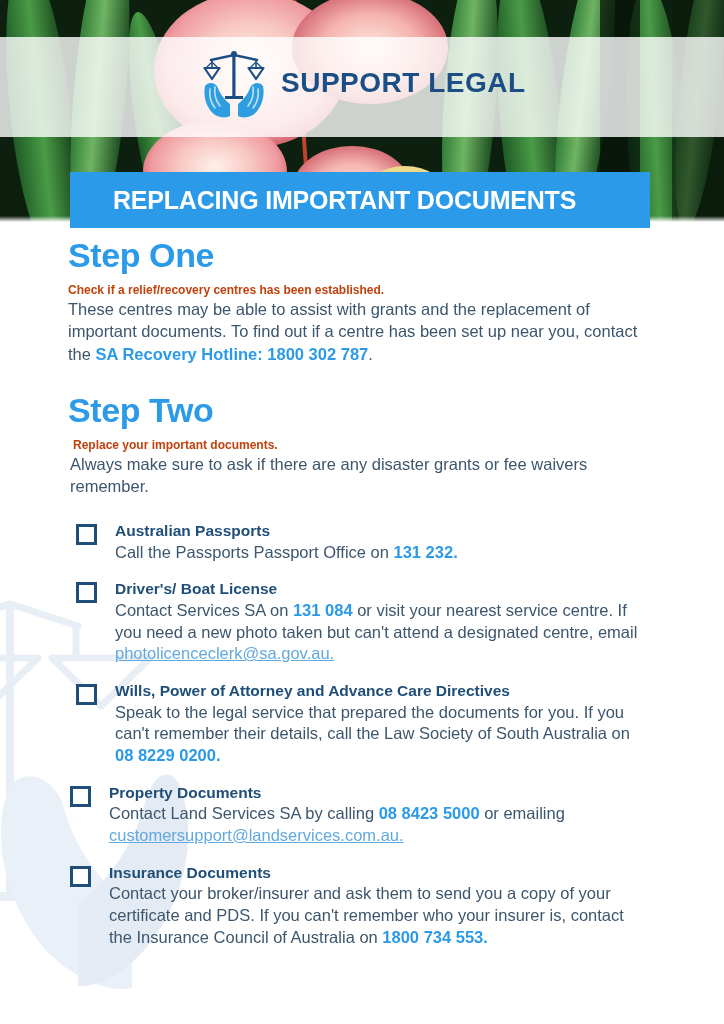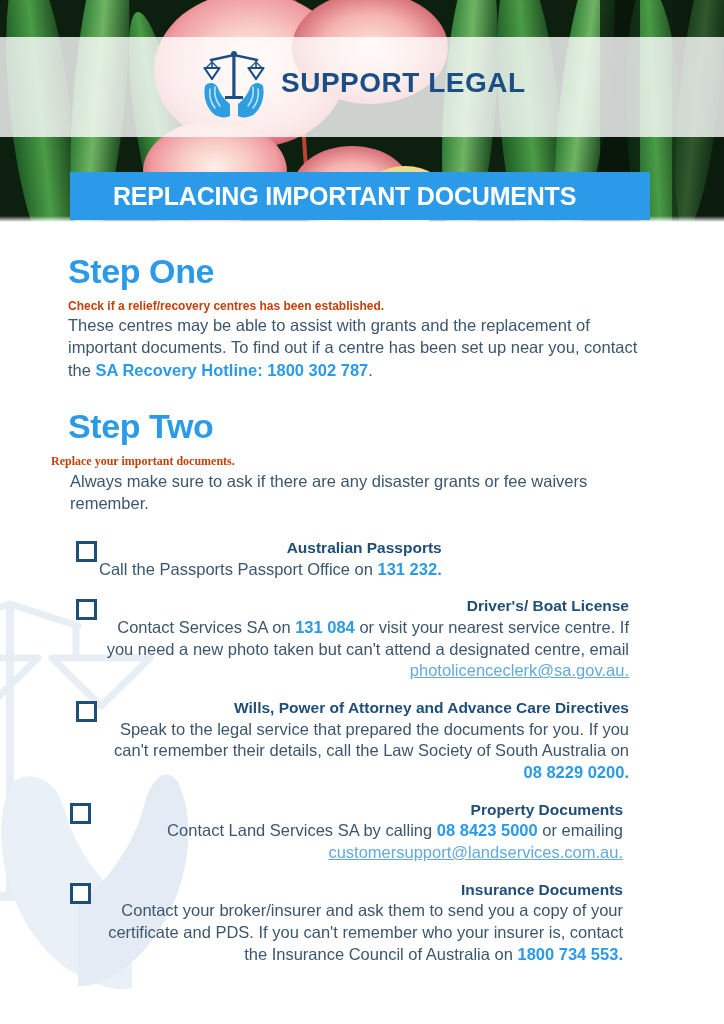--- a/index.html
+++ b/index.html
@@ -65,21 +65,21 @@
     letter-spacing: 5.2px;
     color: #3f96d8;
     margin-top: 5px;
     white-space: nowrap;
   }
 
   
   .title-bar {
     position: absolute;
     left: 70px; top: 172px;
-    width: 580px; height: 48px;
+    width: 580px; height: 56px;
     background: #2b9ae8;
     display: flex;
     align-items: center;
     z-index: 6;
   }
   .title-bar span {
     color: #ffffff;
     font-size: 25px;
     font-weight: bold;
     letter-spacing: -0.2px;
@@ -92,21 +92,21 @@
     left: -18px; top: 596px;
     width: 230px; height: 420px;
     opacity: 1;
     z-index: 0;
     pointer-events: none;
   }
 
   
   .content {
     position: absolute;
-    left: 0; top: 252px;
+    left: 0; top: 236px;
     width: 724px;
     z-index: 3;
   }
   .step-heading {
     color: #2b9ae8;
     font-size: 34px;
     font-weight: bold;
     letter-spacing: -0.4px;
     margin: 0 0 8px 68px;
   }
@@ -122,21 +122,21 @@
     line-height: 1.35;
     margin: 0 68px 0 68px;
     max-width: 575px;
   }
   .hl {
     color: #2b9ae8;
     font-weight: bold;
   }
 
   .step-two { margin-top: 26px; }
-  .step-two .lead-bold { margin-left: 51px; font-family: Liberation Serif, serif; }
+  .step-two .lead-bold { margin-left: 73px; }
   .step-two .lead-body { margin-left: 70px; max-width: 565px; }
 
   
   .checklist {
     margin-top: 24px;
   }
   .check-item {
     display: flex;
     align-items: flex-start;
     margin-bottom: 16px;
@@ -146,23 +146,22 @@
   .checkbox {
     flex: 0 0 auto;
     width: 21px;
     height: 21px;
     border: 3px solid #1f4e79;
     background: #ffffff;
     margin-top: 3px;
     box-sizing: border-box;
   }
   .check-body {
-    margin-left: 2px;
+    margin-left: 18px;
     max-width: 530px;
-    text-align: right;
   }
   .check-title {
     color: #1f4e79;
     font-weight: bold;
     font-size: 15.5px;
     line-height: 1.25;
     margin: 0 0 1px 0;
   }
   .check-desc {
     color: #3c566e;

